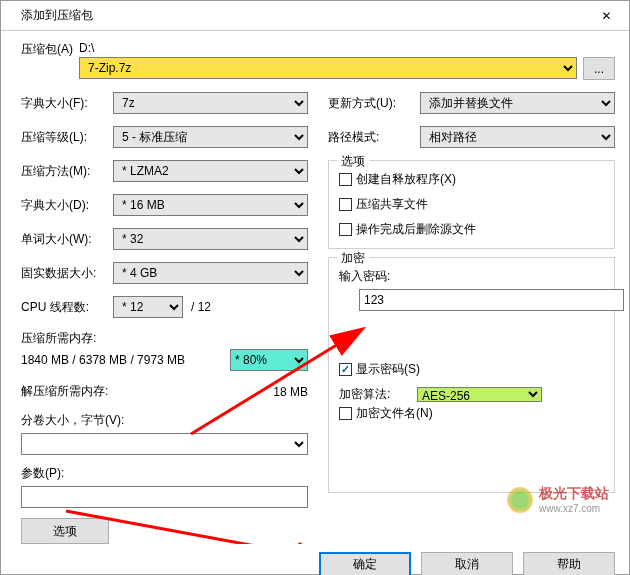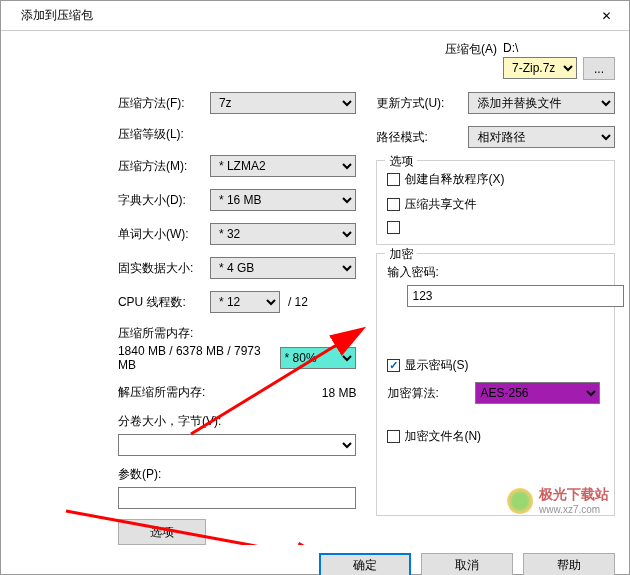--- a/index.html
+++ b/index.html
@@ -1,52 +1,52 @@
 <!DOCTYPE html>
 <html><head>
 <meta charset="utf-8">
 <style>
 * { box-sizing: border-box; font-family: "Microsoft YaHei", "SimSun", sans-serif; font-size: 12px; }
 body { margin: 0; padding: 0; background: #f0f0f0; }
 .window { width: 630px; height: 575px; background: #fff; border: 1px solid #999; display: flex; flex-direction: column; }
 .titlebar { height: 30px; display: flex; align-items: center; justify-content: space-between; border-bottom: 1px solid #ccc; padding-left: 20px; }
 .titlebar-title { font-size: 12px; }
 .close-btn { width: 45px; height: 30px; display: flex; align-items: center; justify-content: center; font-size: 16px; cursor: default; }
-.content { flex: 1; padding: 10px 14px 0 14px; display: flex; flex-direction: column; position: relative; align-items: flex-end; }
+.content { flex: 1; padding: 10px 14px 0 20px; display: flex; flex-direction: column; position: relative; }
 .row-archive { display: flex; align-items: flex-start; margin-bottom: 12px; }
 .archive-label { width: 58px; }
 .archive-right { flex: 1; }
 .path-line { font-size: 12px; margin-bottom: 2px; }
 .archive-line { display: flex; gap: 6px; }
 .archive-select { flex: 1; height: 22px; border: 1px solid #7a7a7a; background: #fff; padding: 0 4px; }
 .browse-btn { width: 32px; height: 23px; border: 1px solid #adadad; background: #e1e1e1; display: flex; align-items: center; justify-content: center; }
 .columns { display: flex; gap: 20px; flex: 1; }
 .col { flex: 1; }
 .fld { display: flex; align-items: center; margin-bottom: 12px; }
 .fld-label { width: 92px; }
 .fld-ctrl { flex: 1; }
 .select { width: 100%; height: 22px; border: 1px solid #7a7a7a; background: #e6e6e6; padding: 0 4px; }
-.select-white { background: #fef9c3; }
+.select-white { background: #fde047; }
 .cpu-row .select { width: 70px; }
 .cpu-total { margin-left: 8px; }
 .mem-row { margin-bottom: 12px; }
 .mem-label { margin-bottom: 2px; }
 .mem-line { display: flex; justify-content: space-between; align-items: center; }
 .pct-select { width: 78px; height: 22px; border: 1px solid #7a7a7a; background: #5eead4; }
 .full-label { margin-bottom: 4px; }
 .full-input { width: 100%; height: 22px; border: 1px solid #7a7a7a; background: #fff; padding: 0 4px; }
 .opt-group { border: 1px solid #d0d0d0; padding: 10px 10px 10px 10px; margin-top: 8px; margin-bottom: 8px; position: relative; }
 .opt-group-label { position: absolute; top: -8px; left: 8px; background: #fff; padding: 0 4px; }
 .chk-row { display: flex; align-items: center; margin-bottom: 8px; gap: 4px; }
 .chk-row:last-child { margin-bottom: 0; }
 .chk { width: 13px; height: 13px; border: 1px solid #333; display: inline-flex; align-items: center; justify-content: center; font-size: 11px; line-height: 1; }
 .chk.checked::before { content: "✓"; color: #0066cc; font-weight: bold; }
-.encrypt-row { display: flex; align-items: center; margin-bottom: 24px; gap: 16px; }
+.encrypt-row { display: flex; align-items: center; margin-bottom: 2px; gap: 6px; }
 .enc-label { width: 72px; }
-.enc-select { width: 125px; height: 22px; border: 1px solid #7a7a7a; background: #a21caf; }
+.enc-select { width: 125px; height: 15px; border: 1px solid #7a7a7a; background: #bef264; }
 .button-bar { display: flex; justify-content: flex-end; gap: 10px; padding: 8px 14px 14px 0; }
 .btn { width: 92px; height: 25px; border: 1px solid #adadad; background: #e1e1e1; display: flex; align-items: center; justify-content: center; }
 .btn.primary { border: 2px solid #0078d7; }
 .opt-btn { width: 88px; height: 26px; border: 1px solid #adadad; background: #e1e1e1; display: flex; align-items: center; justify-content: center; margin-top: 10px; }
 .watermark { position: absolute; right: 20px; bottom: 30px; opacity: 0.7; display: flex; align-items: center; gap: 6px; }
 .watermark-icon { width: 26px; height: 26px; border-radius: 50%; background: radial-gradient(circle, #6fc835 40%, #ffb833 70%, #2a8fd8 100%); }
 .watermark-text { display: flex; flex-direction: column; }
 .wm-cn { font-size: 14px; color: #b91c1c; font-weight: bold; }
 .wm-url { font-size: 10px; color: #666; }
 .arrows { position: absolute; top: 0; left: 0; width: 100%; height: 100%; pointer-events: none; }
@@ -74,25 +74,26 @@
           </select>
           <button class="browse-btn">...</button>
         </div>
       </div>
     </div>
 
     <div class="columns">
 
       <div class="col">
         <div class="fld">
-          <span class="fld-label">压缩方法(F):</span>
+          <span class="fld-label">字典大小(F):</span>
           <select class="fld-ctrl select"><option>7z</option></select>
         </div>
         <div class="fld">
           <span class="fld-label">压缩等级(L):</span>
+          <select class="fld-ctrl select"><option>5 - 标准压缩</option></select>
         </div>
         <div class="fld">
           <span class="fld-label">压缩方法(M):</span>
           <select class="fld-ctrl select"><option>* LZMA2</option></select>
         </div>
         <div class="fld">
           <span class="fld-label">字典大小(D):</span>
           <select class="fld-ctrl select"><option>* 16 MB</option></select>
         </div>
         <div class="fld">
@@ -147,20 +148,21 @@
           <div class="chk-row">
             <span class="chk"></span>
             <span>创建自释放程序(X)</span>
           </div>
           <div class="chk-row">
             <span class="chk"></span>
             <span>压缩共享文件</span>
           </div>
           <div class="chk-row">
             <span class="chk"></span>
+            <span>操作完成后删除源文件</span>
           </div>
         </div>
 
         <div class="opt-group" style="padding-bottom:70px;">
           <span class="opt-group-label">加密</span>
           <div style="margin-bottom:4px;">输入密码:</div>
           <input class="full-input" style="margin-bottom: 50px; margin-left: 20px;" value="123">
           <div class="chk-row">
             <span class="chk checked"></span>
             <span>显示密码(S)</span>

